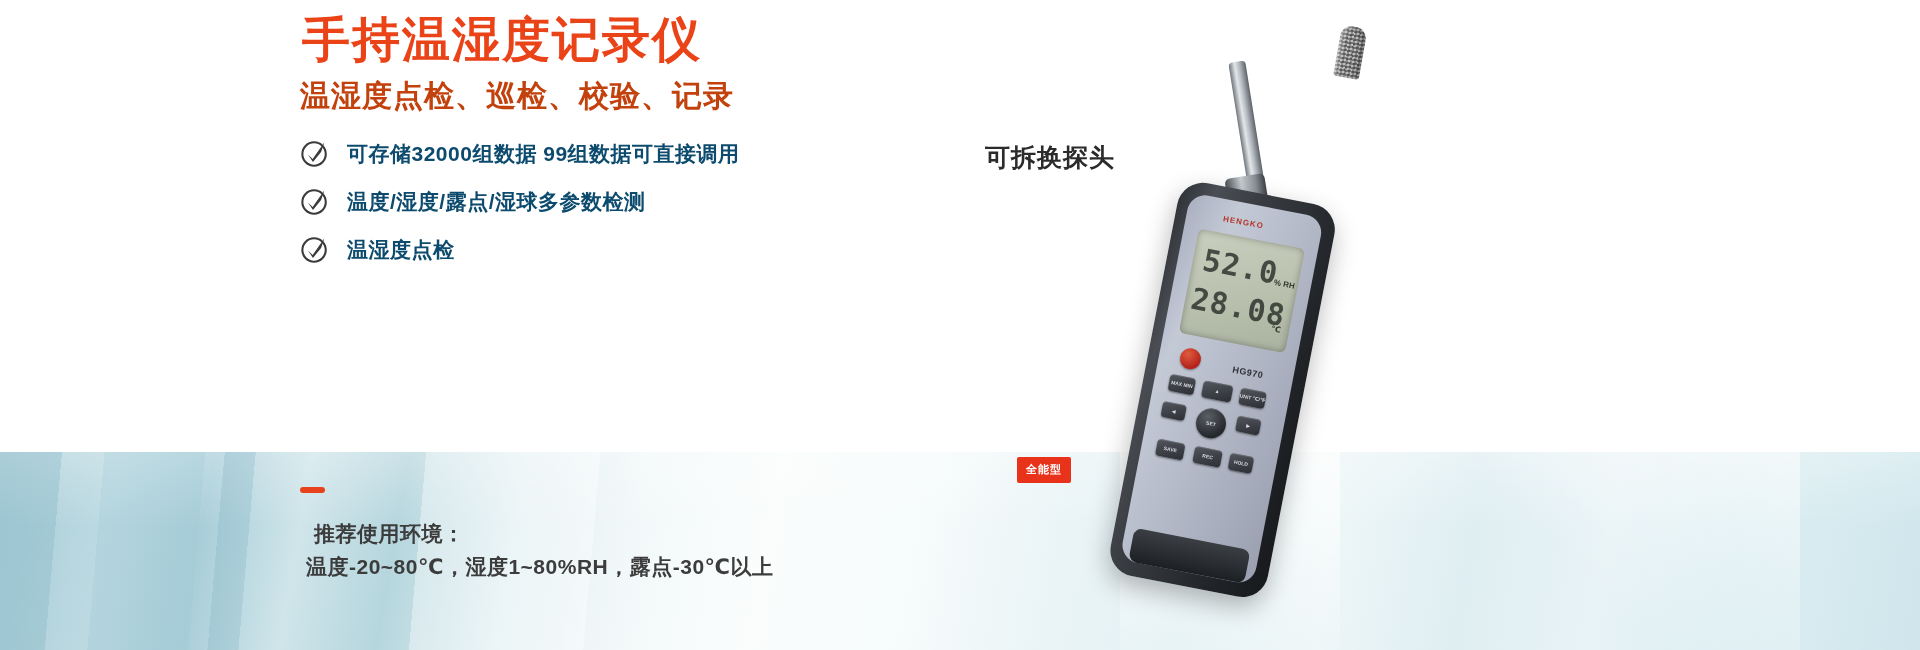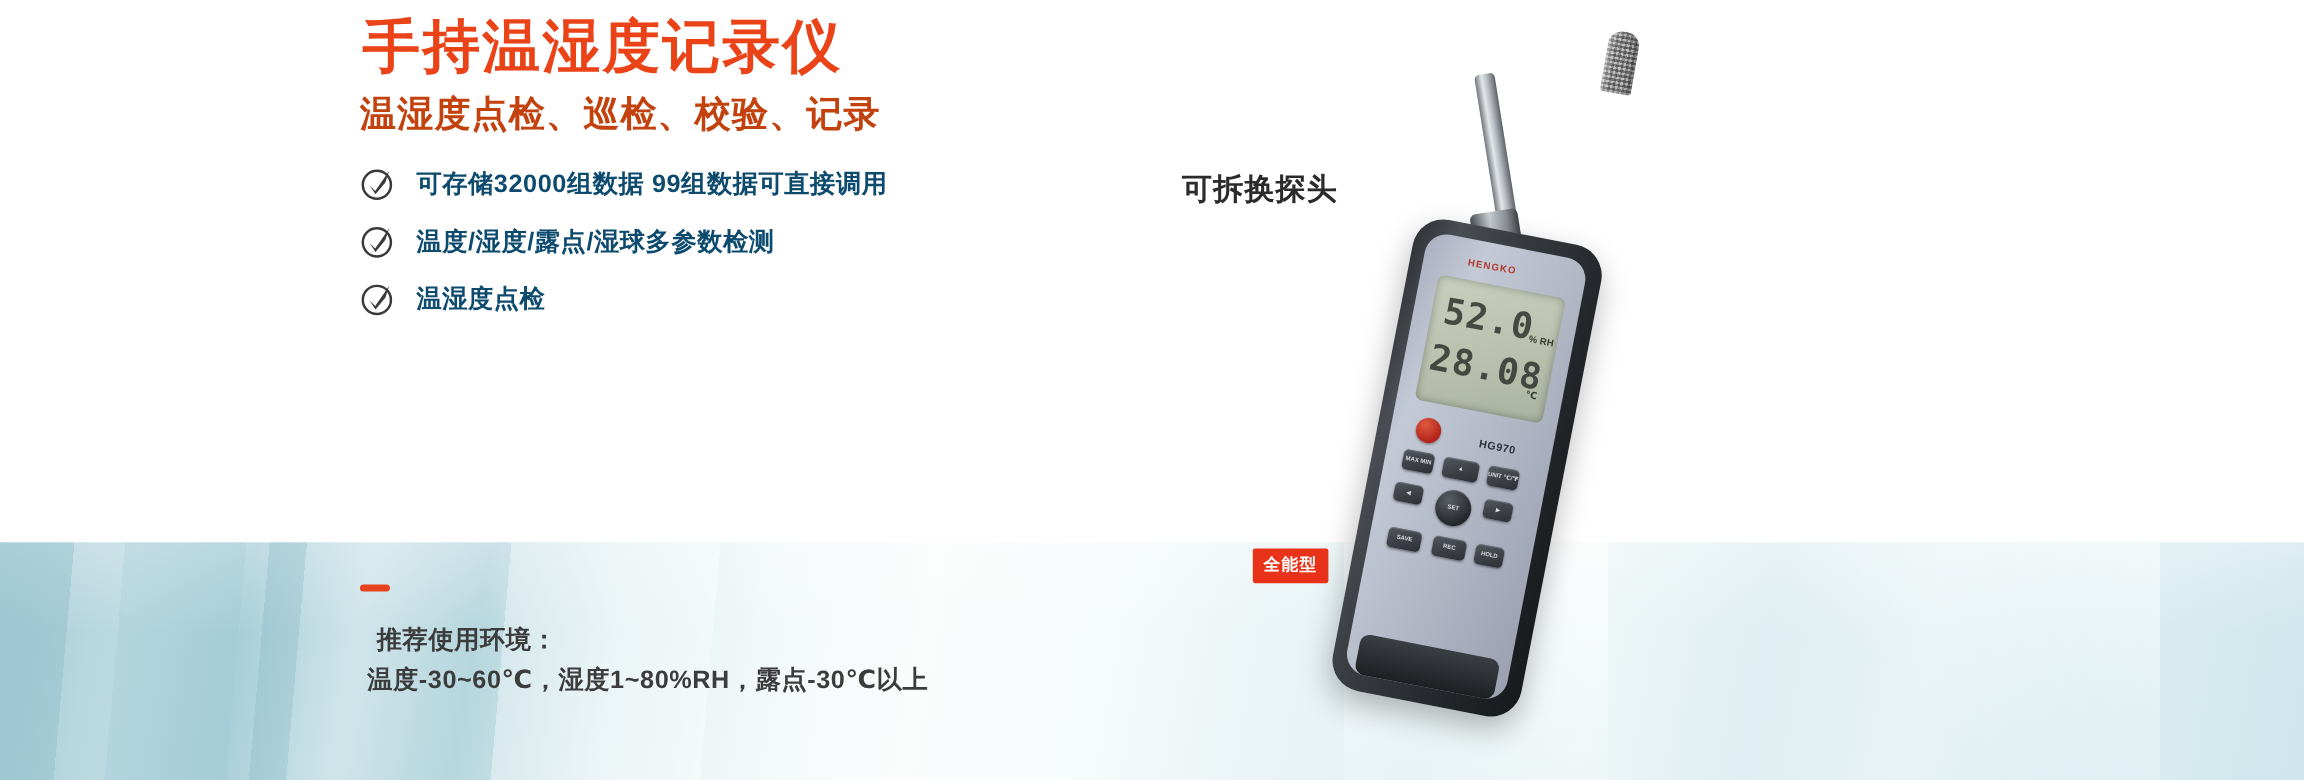--- a/index.html
+++ b/index.html
@@ -83,22 +83,22 @@
 
   
   .product{position:absolute;left:940px;top:0;width:980px;height:650px;}
 
   .probe-label{
     position:absolute;left:985px;top:141px;
     font-size:25px;font-weight:bold;color:#2b2b2b;letter-spacing:1px;white-space:nowrap;
   }
 
   .badge{
-    position:absolute;left:1044px;top:457px;
-    background:#e8321a;color:#ffffff;font-size:14px;font-weight:bold;
+    position:absolute;left:1017px;top:457px;
+    background:#e8321a;color:#ffffff;font-size:11px;font-weight:bold;
     padding:5px 9px 6px;letter-spacing:1px;border-radius:2px;white-space:nowrap;
   }
 
   
   .device{
     position:absolute;left:1104px;top:48px;width:196px;height:560px;
     transform:rotate(11deg);transform-origin:50% 80%;
   }
   .dev-probe-mesh{
     position:absolute;left:146px;top:-42px;width:26px;height:52px;border-radius:12px 12px 3px 3px;
@@ -228,21 +228,21 @@
           </svg>
         </span>
         <span class="feature-text">温湿度点检</span>
       </div>
 
     </div>
 
     <div class="note-dash"></div>
     <div class="note">
       <div class="note-line1">推荐使用环境：</div>
-      <div class="note-line2">温度-30~60℃，湿度1~80%RH，露点-30℃以上</div>
+      <div class="note-line2">温度-20~80℃，湿度1~80%RH，露点-30℃以上</div>
     </div>
 
   </div>
 
   <div class="product">
 
     
     
 
     

